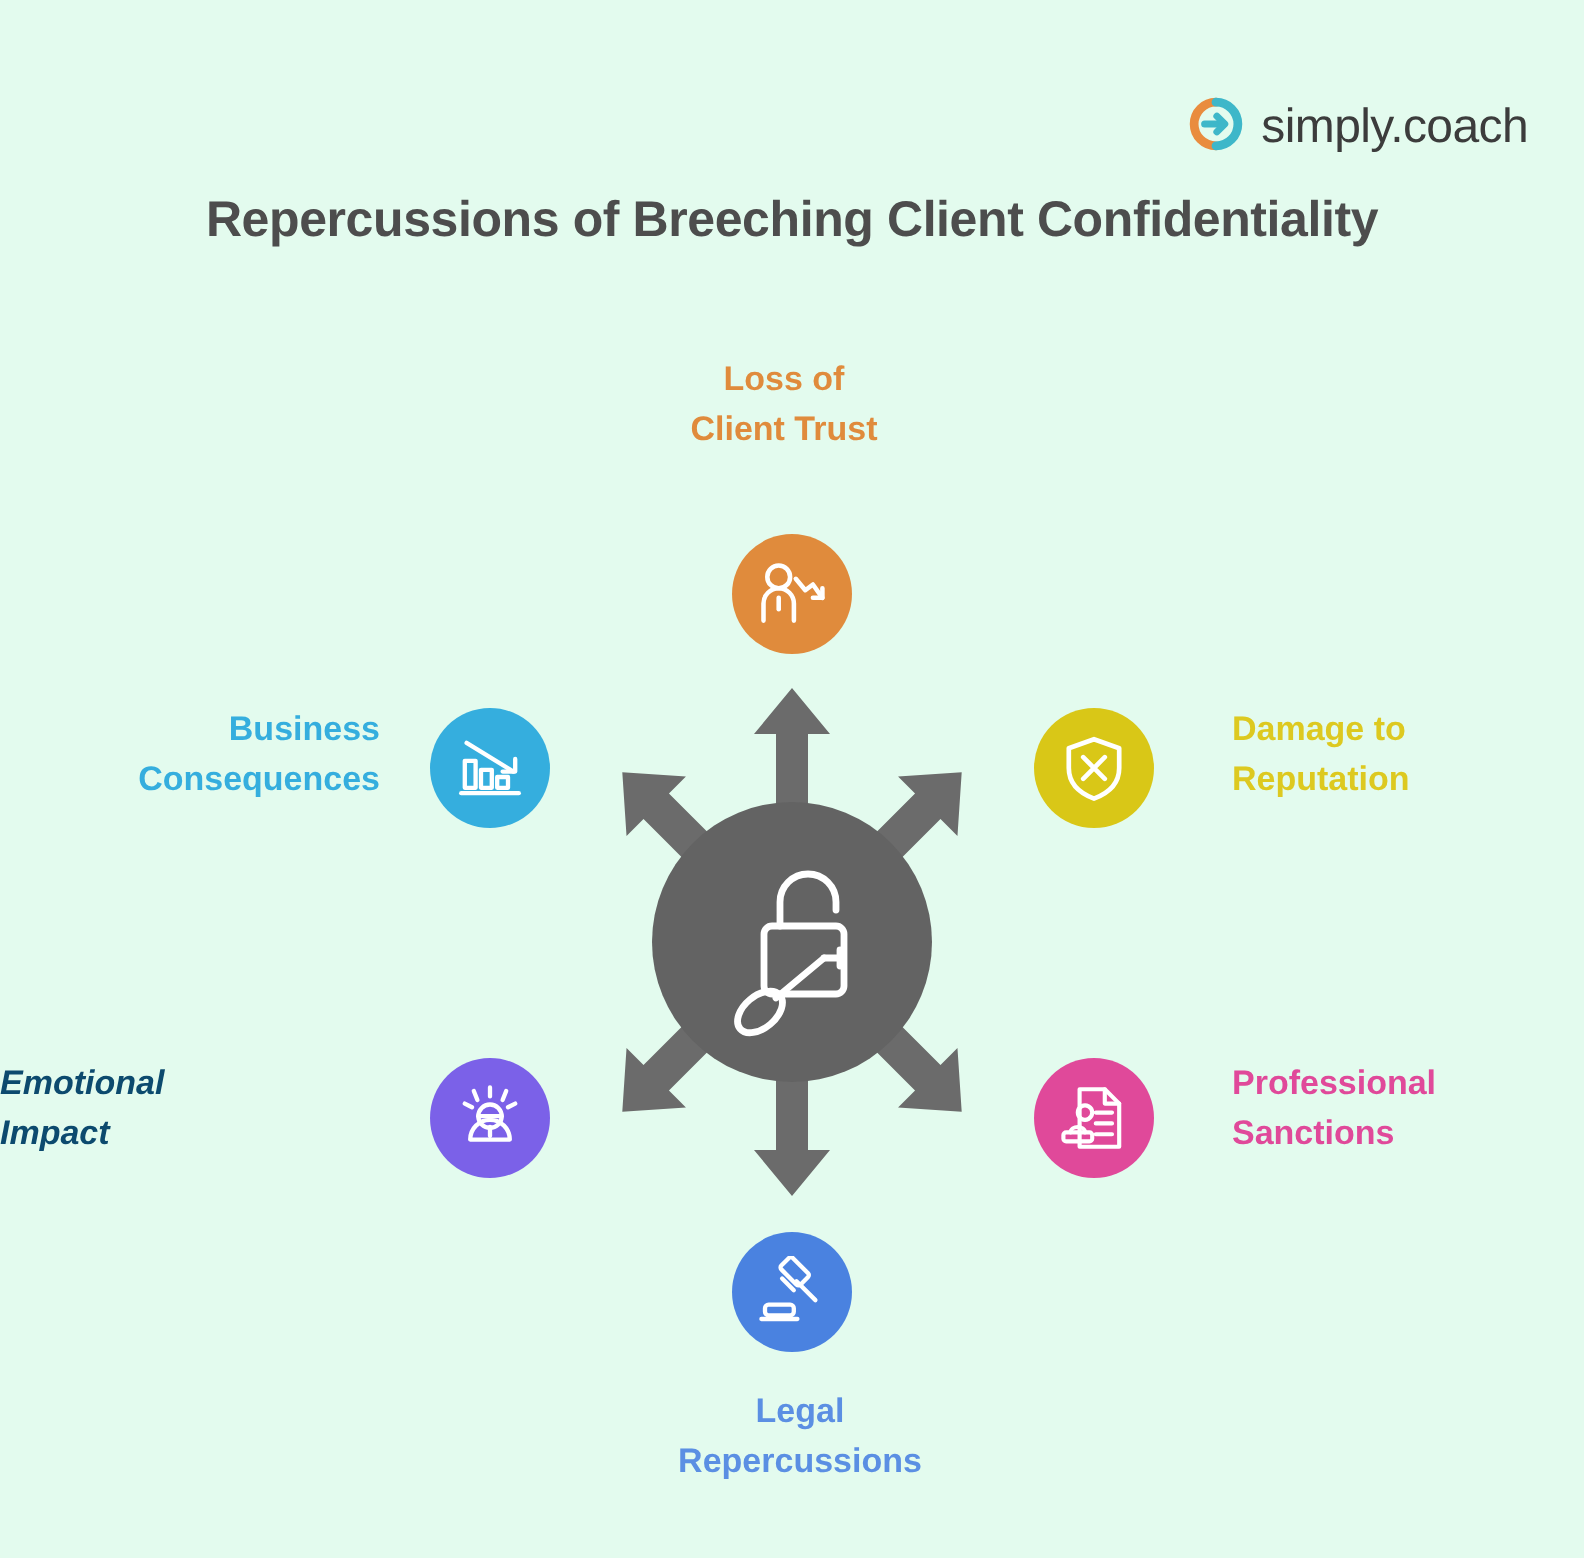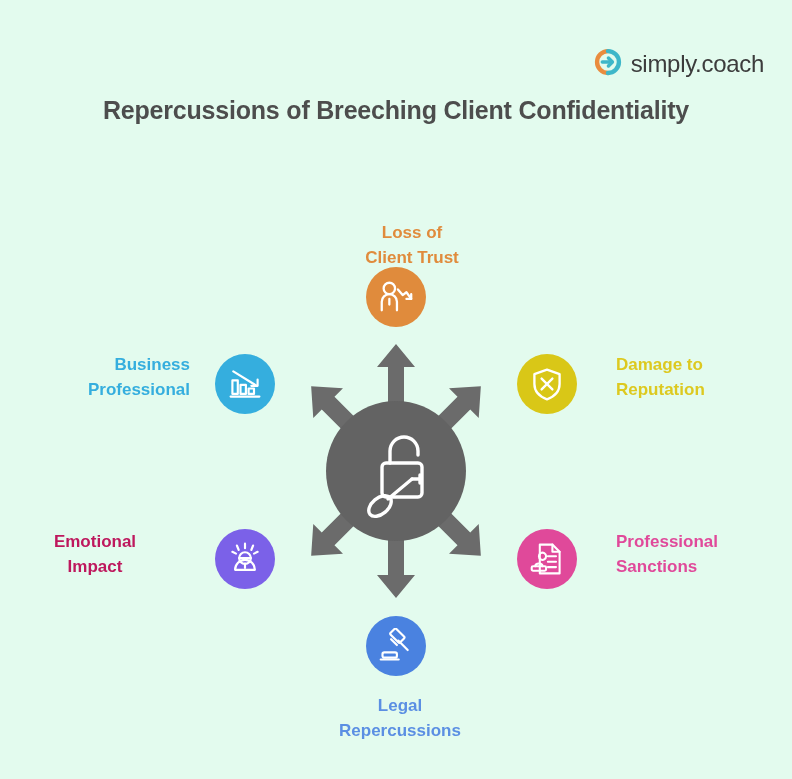--- a/index.html
+++ b/index.html
@@ -88,30 +88,30 @@
   .node-label {
     position: absolute;
     font-size: 17px;
     font-weight: bold;
     line-height: 1.45;
     white-space: pre-line;
   }
 
   
   #icon-loss      { left: 366px; top: 267px; background: #e08b3c; }
-  #label-loss     { left: 312px; top: 178px; width: 200px; text-align: center; color: #e08b3c; margin-top: 43px; }
+  #label-loss     { left: 292px; top: 178px; width: 200px; text-align: center; color: #e08b3c; }
 
   #icon-business  { left: 215px; top: 354px; background: #35aede; }
   #label-business { left: 0px;   top: 353px; width: 190px; text-align: right; color: #35aede; }
 
   #icon-damage    { left: 517px; top: 354px; background: #d9c717; }
   #label-damage   { left: 616px; top: 353px; width: 190px; text-align: left; color: #ddc920; }
 
   #icon-emotional { left: 215px; top: 529px; background: #7b61e8; }
-  #label-emotional{ left: 0px;   top: 530px; width: 190px; text-align: center; color: #be185d; }
+  #label-emotional{ left: 0px;   top: 530px; width: 190px; text-align: left; color: #0c4a6e; font-style: italic; }
 
   #icon-prof      { left: 517px; top: 529px; background: #e0499a; }
   #label-prof     { left: 616px; top: 530px; width: 190px; text-align: left; color: #e0499a; }
 
   #icon-legal     { left: 366px; top: 616px; background: #4a82e0; }
   #label-legal    { left: 300px; top: 694px; width: 200px; text-align: center; color: #5b8fe3; }
 </style>
 </head>
 <body>
 
@@ -186,21 +186,21 @@
     <svg width="36" height="36" viewBox="0 0 40 40" fill="none" stroke="#ffffff" stroke-width="2.4" stroke-linecap="round" stroke-linejoin="round">
       <path d="M4 34 h32"></path>
       <rect x="6" y="16" width="6" height="15"></rect>
       <rect x="15" y="21" width="6" height="10"></rect>
       <rect x="24" y="25" width="6" height="6"></rect>
       <path d="M7 6 L33 22"></path>
       <path d="M27 22 h7 v-7"></path>
     </svg>
   </div>
   <div class="node-label" id="label-business">Business
-Professional</div>
+Consequences</div>
 
   <div class="node-icon" id="icon-damage">
     <svg width="36" height="36" viewBox="0 0 40 40" fill="none" stroke="#ffffff" stroke-width="2.6" stroke-linecap="round" stroke-linejoin="round">
       <path d="M20 4 L34 9 v11 c0 9 -6 14 -14 17 c-8 -3 -14 -8 -14 -17 V9 Z"></path>
       <path d="M14 14 L26 26 M26 14 L14 26"></path>
     </svg>
   </div>
   <div class="node-label" id="label-damage">Damage to
 Reputation</div>
 

